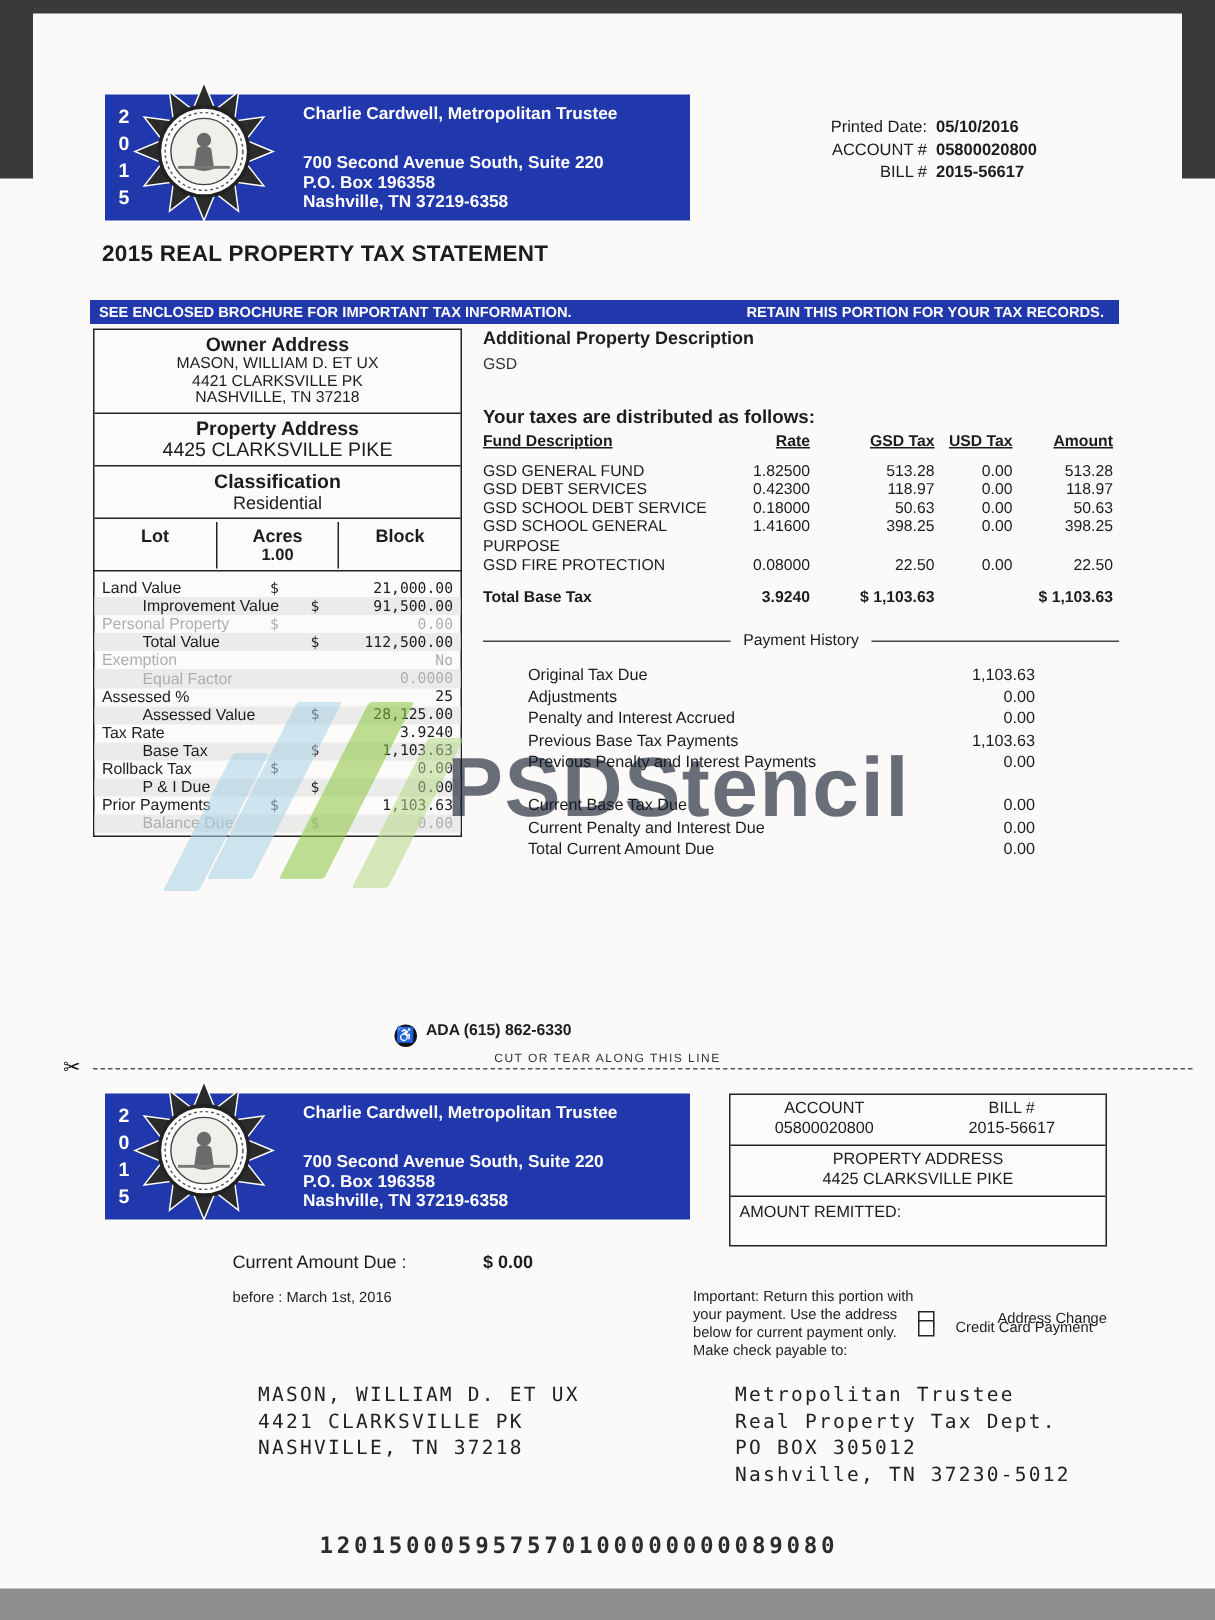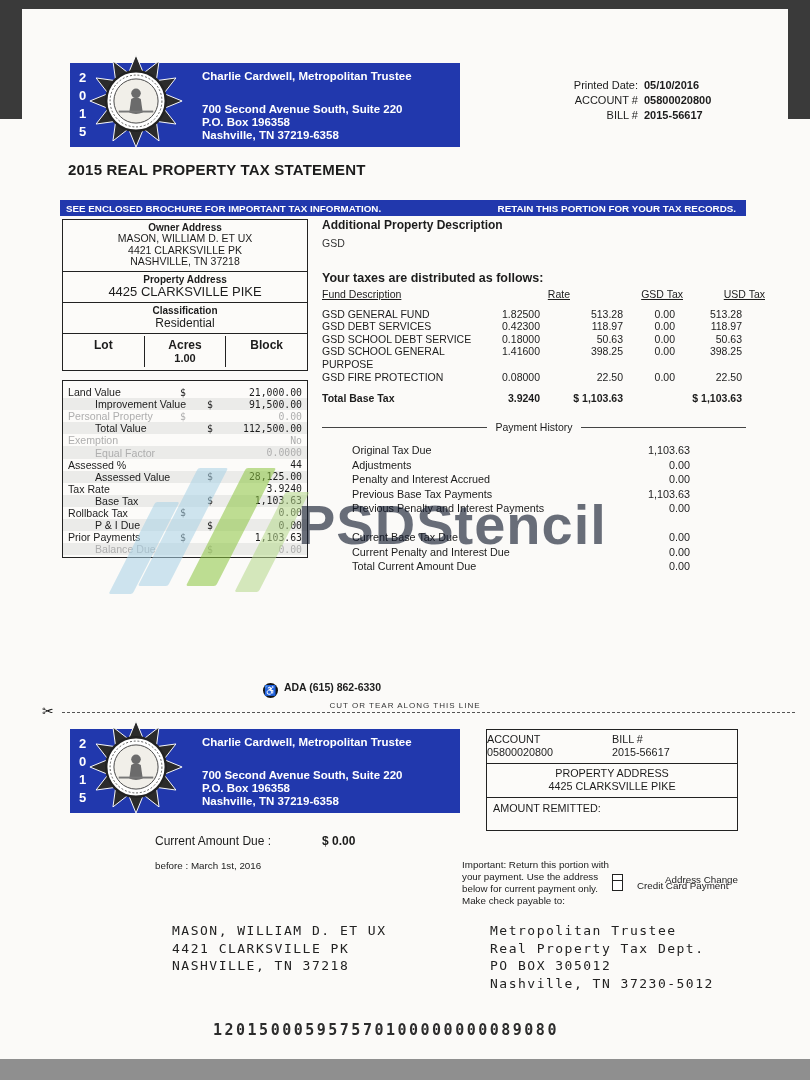--- a/index.html
+++ b/index.html
@@ -12,36 +12,36 @@
   .frame-right { position:absolute; right:0; top:0; width:22px; height:119px; background:#3a3a3a; }
   .frame-bottom { position:absolute; left:0; top:1059px; width:810px; height:21px; background:#8f8f8f; }
 
   
   .bluebanner { position:absolute; width:390px; height:84px; background:#2138ad; color:#fff; }
   .yearcol { position:absolute; left:9px; top:6px; font-size:13px; font-weight:bold; line-height:18px; text-align:center; }
   .bannertext { position:absolute; left:132px; top:7px; font-size:11.5px; font-weight:bold; line-height:13px; }
   .bannertext .org { margin-bottom:20px; }
   .seal { position:absolute; width:96px; height:96px; }
 
-  .printinfo { position:absolute; left:470px; top:78px; width:270px; font-size:11px; }
+  .printinfo { position:absolute; left:450px; top:78px; width:270px; font-size:11px; }
   .printrow { display:flex; line-height:15px; }
   .printrow .lbl { width:168px; text-align:right; }
   .printrow .val { font-weight:bold; margin-left:6px; }
 
   .doc-title { position:absolute; left:68px; top:161px; font-size:15px; font-weight:bold; letter-spacing:.2px; }
 
   .noticebar { position:absolute; left:60px; top:200px; width:686px; height:16px; background:#2138ad; color:#fff;
                display:flex; justify-content:space-between; align-items:center; padding:0 10px 0 6px;
                font-size:9.8px; font-weight:bold; }
 
   
   .ownerbox { position:absolute; left:62px; top:219px; width:246px; border:1.5px solid #222; background:#fcfbf9; }
   .obsec { border-bottom:1.5px solid #222; text-align:center; padding:2px 0 3px; }
   .obsec:last-child { border-bottom:none; }
-  .obsec h3 { font-size:10px; font-weight:bold; }
+  .obsec h3 { font-size:13px; font-weight:bold; }
   .obsec .small { font-size:10.5px; line-height:11.5px; }
   .obsec .med { font-size:13px; line-height:14px; }
   .lotrow { display:flex; text-align:center; }
   .lotcell { flex:1; padding:2px 0 3px; font-size:12px; font-weight:bold; }
   .lotcell.mid { border-left:1.5px solid #222; border-right:1.5px solid #222; }
   .lotcell .num { font-weight:bold; font-size:11px; }
 
   
   .valuetable { position:absolute; left:62px; top:380px; width:246px; height:178px; border:1.5px solid #222;
                 background:#fcfbf9; padding-top:5px; }
@@ -53,21 +53,21 @@
   .vsym { width:14px; }
   .vval { flex:1; text-align:right; }
 
   
   .addl-title { position:absolute; left:322px; top:218px; font-size:12px; font-weight:bold; }
   .addl-val { position:absolute; left:322px; top:237px; font-size:10.5px; color:#333; }
   .dist-title { position:absolute; left:322px; top:271px; font-size:12.5px; font-weight:bold; }
   .disttable { position:absolute; left:322px; top:288px; width:424px; font-size:10.5px; }
   .drow { display:grid; grid-template-columns:170px 48px 83px 52px 67px; line-height:12.6px; }
   .drow span:nth-child(n+2) { text-align:right; }
-  .drow.head { font-weight:normal; margin-bottom:7px;gap:30px; }
+  .drow.head { font-weight:bold; margin-bottom:7px; }
   .drow.head span { text-decoration:underline; text-align:left; }
   .drow.head span:nth-child(n+2) { text-align:right; }
   .drow.total { font-weight:bold; margin-top:9px; }
 
   .payhist-divider { position:absolute; left:322px; top:421px; width:424px; display:flex; align-items:center; font-size:10.5px; }
   .payhist-divider .line { flex:1; border-top:1.2px solid #444; }
   .payhist-divider .cap { padding:0 8px; }
   .paylist { position:absolute; left:352px; top:443px; width:338px; font-size:10.8px; }
   .prow { display:flex; line-height:14.6px; }
   .prow .plbl { flex:1; }
@@ -85,21 +85,21 @@
   
   .ada { position:absolute; left:0; top:681px; width:644px; text-align:center; font-size:10.5px; font-weight:bold; }
   .ada-icon { display:inline-block; width:15px; height:15px; background:#111; color:#fff; border-radius:50%;
               font-size:10px; line-height:15px; vertical-align:-3px; margin-right:6px; }
   .cutlabel { position:absolute; left:0; top:701px; width:810px; text-align:center; font-size:8px; letter-spacing:1px; color:#333; }
   .cutline { position:absolute; left:62px; top:712px; width:733px; border-top:1.6px dashed #555; }
   .scissors { position:absolute; left:42px; top:703px; font-size:14px; color:#111; }
 
   
   .acctbox { position:absolute; left:486px; top:729px; width:252px; border:1.5px solid #222; background:#fcfbf9; font-size:10.8px; }
-  .acctrow1 { display:flex; border-bottom:1.5px solid #222; padding:3px 0 4px; }
+  .acctrow1 { display:flex; text-align:center; border-bottom:1.5px solid #222; padding:3px 0 4px; }
   .acctrow1 > div { flex:1; line-height:13px; }
   .acctrow2 { text-align:center; border-bottom:1.5px solid #222; padding:3px 0 4px; line-height:13px; }
   .acctrow3 { padding:4px 6px 16px; }
 
   .cad { position:absolute; left:155px; top:834px; font-size:12px; font-weight:normal; }
   .cad-val { position:absolute; left:322px; top:834px; font-size:12px; font-weight:bold; }
   .avoidnote { position:absolute; left:155px; top:860px; width:320px; font-size:9.8px; line-height:12px; color:#222; }
   .importantnote { position:absolute; left:462px; top:859px; width:152px; font-size:9.8px; line-height:12px; color:#222; }
   .cbrow { position:absolute; left:612px; font-size:9.8px; display:flex; align-items:center; }
   .cbox { width:11px; height:11px; border:1.5px solid #222; background:#fff; margin-right:14px; }
@@ -217,21 +217,21 @@
         <span class="vval">No</span>
       </div>
     <div class="vrow shade muted">
         <span class="vlabel">Equal Factor</span>
         <span class="vsym"></span>
         <span class="vval">0.0000</span>
       </div>
     <div class="vrow">
         <span class="vlabel">Assessed %</span>
         <span class="vsym"></span>
-        <span class="vval">44</span>
+        <span class="vval">25</span>
       </div>
     <div class="vrow shade">
         <span class="vlabel">Assessed Value</span>
         <span class="vsym">$</span>
         <span class="vval">28,125.00</span>
       </div>
     <div class="vrow">
         <span class="vlabel">Tax Rate</span>
         <span class="vsym"></span>
         <span class="vval">3.9240</span>

